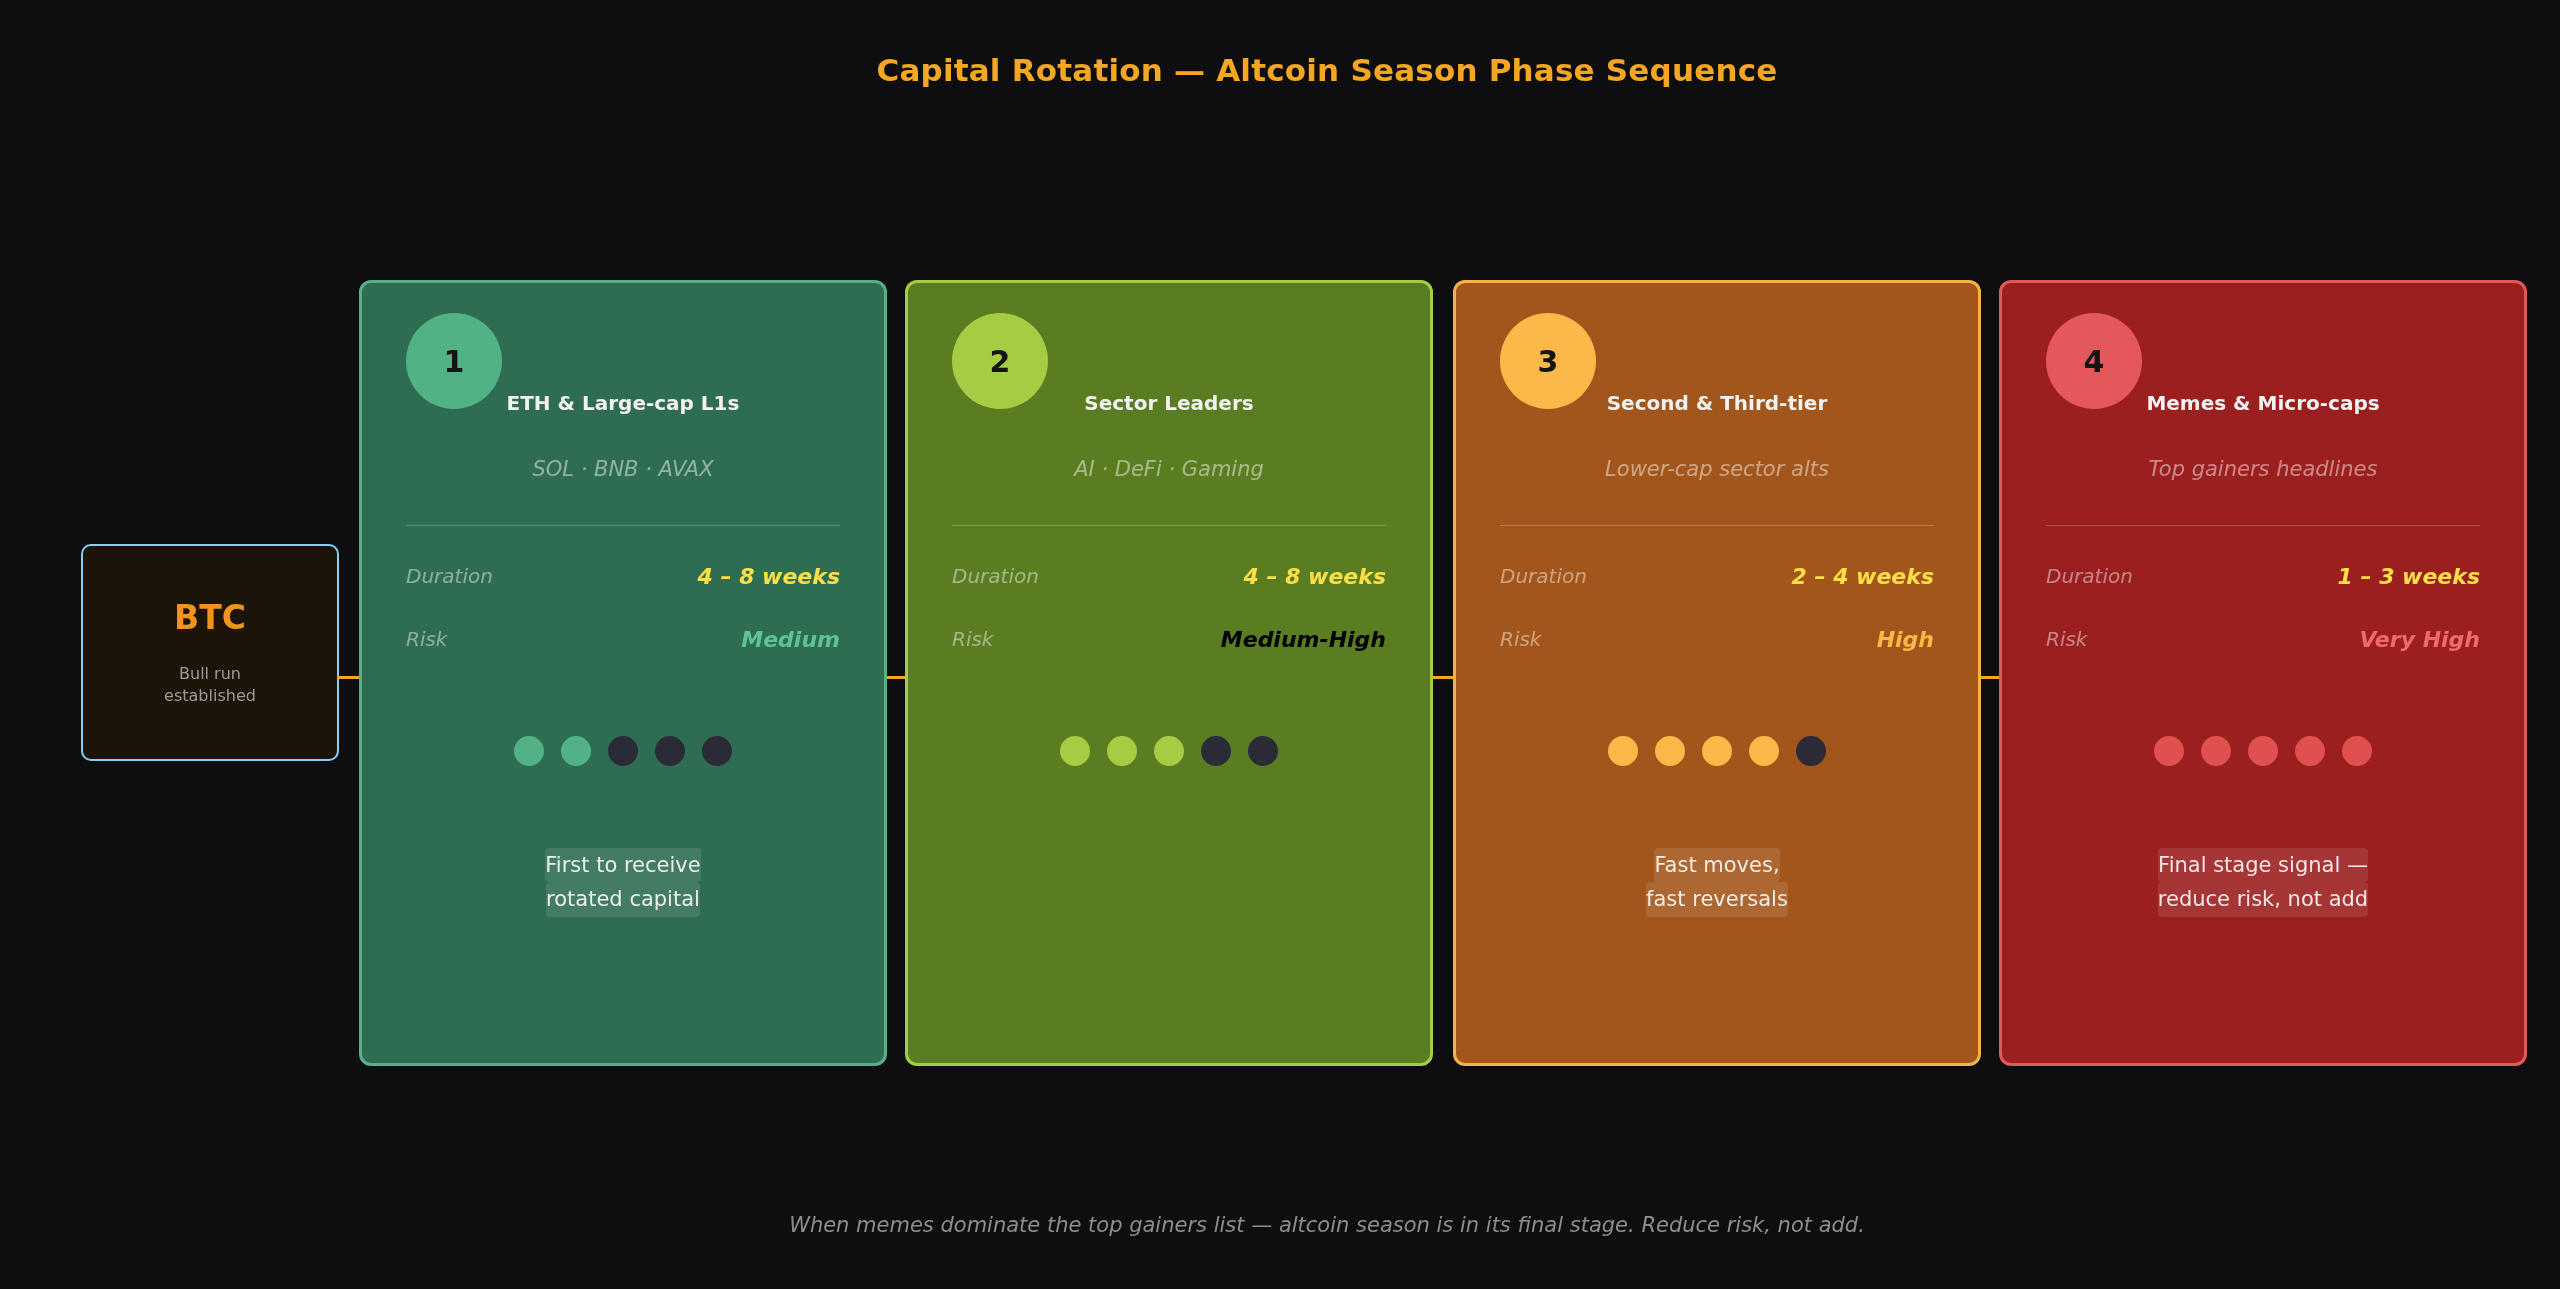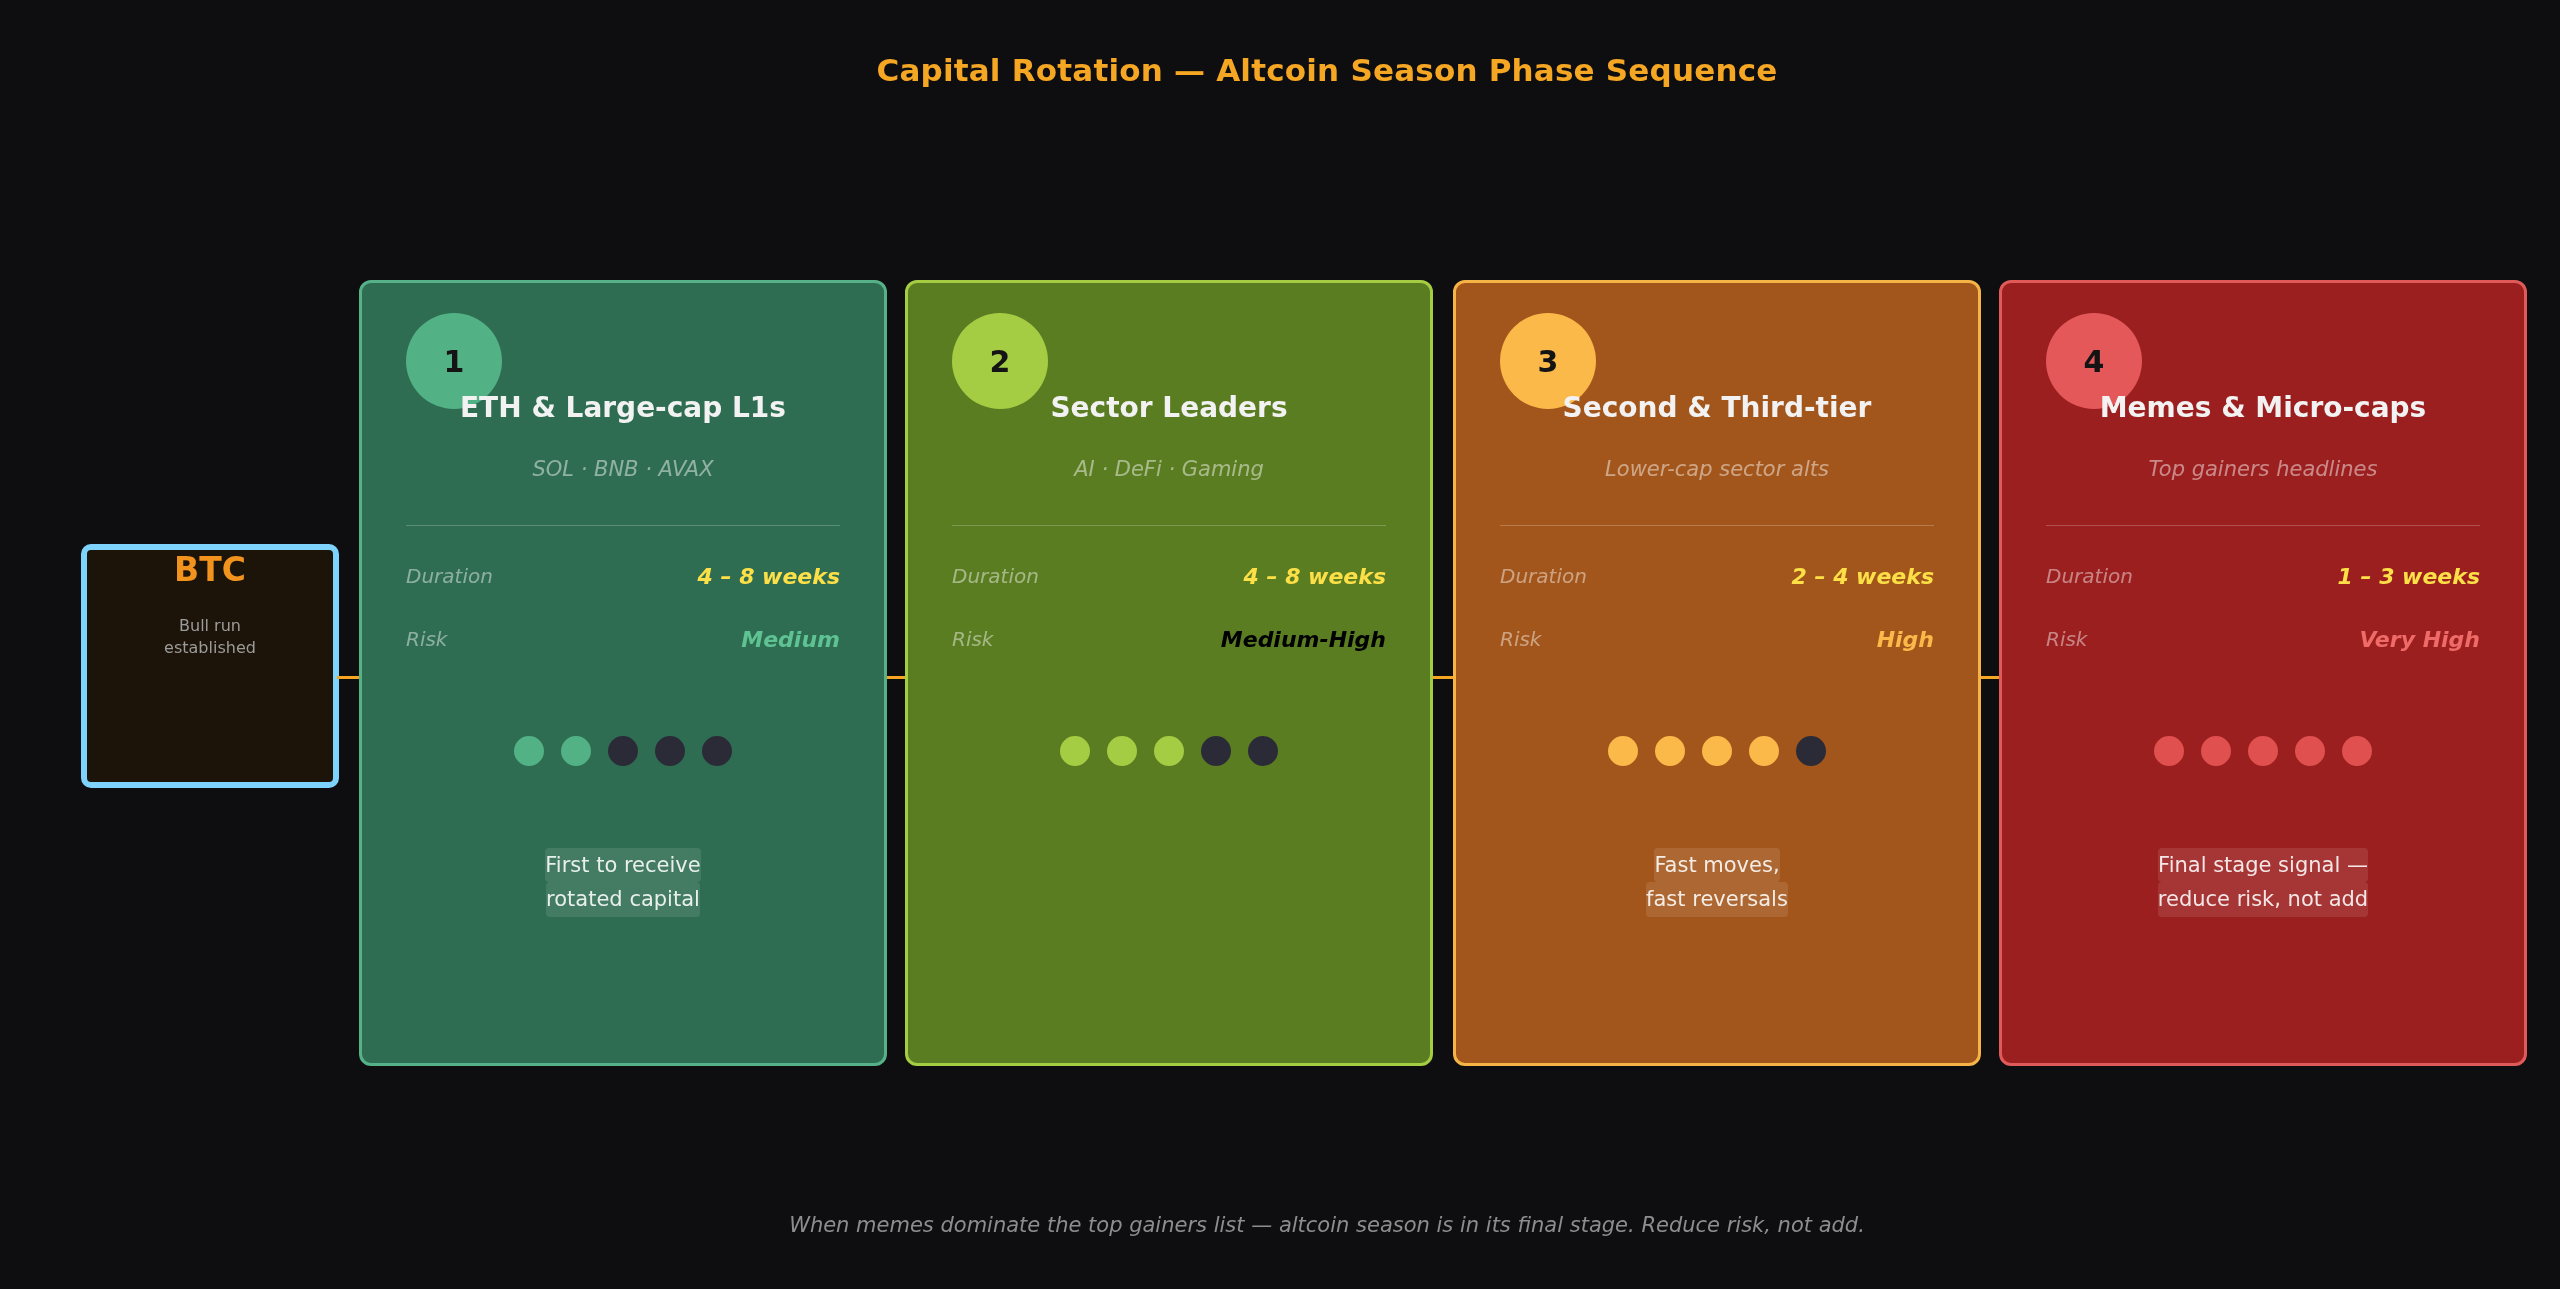--- a/index.html
+++ b/index.html
@@ -18,27 +18,28 @@
     font-size: 31px;
     font-weight: bold;
     color: #f5a623;
     letter-spacing: 0.2px;
   }
 
   
   .btc-box {
     position: absolute;
     left: 34px; top: 544px;
-    width: 258px; height: 244px;
+    width: 258px; height: 217px;
     background: #1d1409;
-    border: 6px solid #7dd3fc;
+    border: 2px solid #7dd3fc;
     border-radius: 10px;
     display: flex;
     flex-direction: column;
     align-items: center;
+    justify-content: center;
   }
   .btc-label {
     font-size: 33px; font-weight: bold; color: #f2931d;
     margin-bottom: 26px;
   }
   .btc-sub {
     font-size: 16px; color: #9b9b9b; text-align: center; line-height: 1.35;
   }
 
   
@@ -85,21 +86,21 @@
     left: 0; top: 0;
     width: 96px; height: 96px;
     border-radius: 50%;
     display: flex; align-items: center; justify-content: center;
     font-size: 30px; font-weight: bold; color: #141414;
   }
   .card-title {
     position: absolute;
     left: 0; right: 0; top: 78px;
     text-align: center;
-    font-size: 28px; font-weight: bold; color: #f2f2f2;
+    font-size: 20px; font-weight: bold; color: #f2f2f2;
   }
   .card-sub {
     margin-top: 24px;
     text-align: center;
     font-style: italic;
     font-size: 21px;
     color: rgba(255,255,255,0.47);
   }
   .divider {
     margin-top: 44px;

